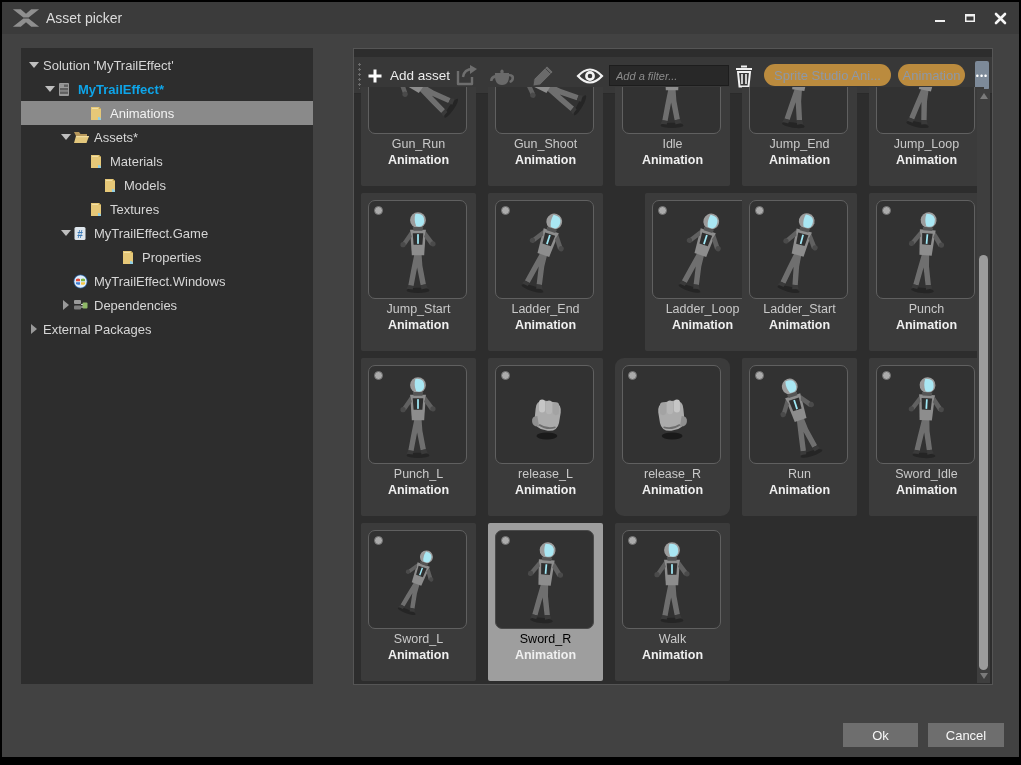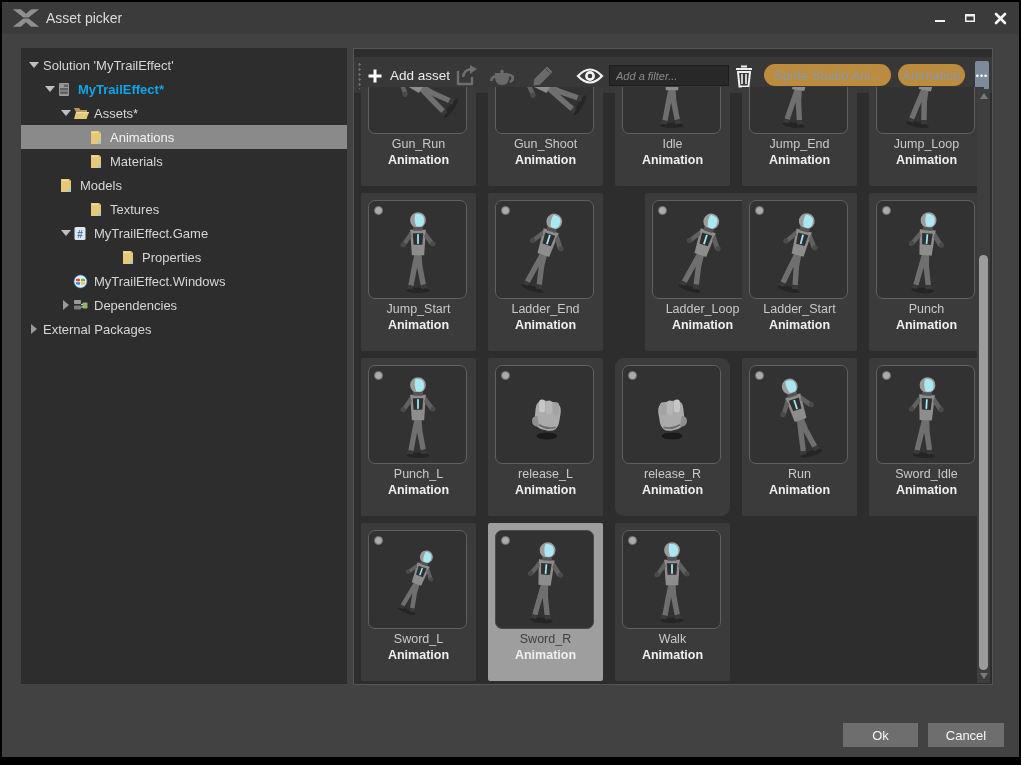--- a/index.html
+++ b/index.html
@@ -9,21 +9,21 @@
   .window { position:absolute; left:2px; top:2px; width:1017px; height:755px; background:#424242; }
 
   
   .titlebar { position:absolute; left:0; top:0; width:100%; height:32px; background:#3b3b3b; }
   .logo { position:absolute; left:10px; top:6px; }
   .win-title { position:absolute; left:44px; top:8px; font-size:14px; color:#dcdcdc; }
   .win-controls { position:absolute; right:4px; top:0; height:32px; display:flex; align-items:center; }
   .win-btn { width:30px; height:28px; display:flex; align-items:center; justify-content:center; cursor:default; }
 
   
-  .tree-panel { position:absolute; left:19px; top:46px; width:326px; height:636px; background:#2d2d2d; overflow:hidden; }
+  .tree-panel { position:absolute; left:19px; top:46px; width:292px; height:636px; background:#2d2d2d; overflow:hidden; }
   .asset-panel { position:absolute; left:351px; top:46px; width:640px; height:637px; background:#2d2d2d; border:1px solid #555; }
 
   
   .tree { padding-top:5px; }
   .tree-item { height:24px; display:flex; align-items:center; font-size:13px; color:#d6d6d6; white-space:nowrap; }
   .tree-item.selected { background:#8a8a8a; color:#f2f2f2; }
   .tree-item.bold .tlabel { font-weight:bold; color:#0ea5e9; }
   .arrow { width:14px; height:14px; display:inline-flex; align-items:center; justify-content:center; flex:none; }
   .arrow.exp::before { content:''; border-left:5px solid transparent; border-right:5px solid transparent; border-top:6px solid #bfbfbf; }
   .arrow.col::before { content:''; border-top:5px solid transparent; border-bottom:5px solid transparent; border-left:6px solid #999; }
@@ -53,21 +53,21 @@
   .tile { position:absolute; width:115px; height:158px; background:#3b3b3b; border-radius:2px; }
   .tile.selected { background:#9e9e9e; }
   .thumb { position:absolute; left:7px; top:7px; width:99px; height:99px; background:#323232;
            border:1px solid #606060; border-radius:7px; overflow:hidden; }
   .tile.selected .thumb { border-color:#4a4a4a; }
   .thumb-dot { position:absolute; left:5px; top:5px; width:9px; height:9px; border-radius:50%;
                background:#ababab; border:1px solid #6f6f6f; }
   .thumb-svg { position:absolute; left:18px; top:5px; width:62px; height:88px; }
   .thumb-svg.fist-svg { left:24px; top:24px; width:52px; height:52px; }
   .tile-name { position:absolute; left:0; top:109px; width:100%; text-align:center; font-size:12.5px; color:#c9c9c9; }
-  .tile.selected .tile-name { color:#404040; }
+  .tile.selected .tile-name { color:#000000; }
   .tile-type { position:absolute; left:0; top:125px; width:100%; text-align:center; font-size:12.5px; font-weight:bold; color:#efefef; }
 
   
   .scrollbar { position:absolute; right:2px; top:40px; width:13px; height:594px; background:#3e3e3e; }
   .sb-arrow { position:absolute; left:0; width:13px; height:12px; display:flex; align-items:center; justify-content:center; }
   .sb-arrow.up { top:1px; } .sb-arrow.down { bottom:1px; }
   .sb-arrow.up::before { content:''; border-left:4px solid transparent; border-right:4px solid transparent; border-bottom:6px solid #7a7a7a; }
   .sb-arrow.down::before { content:''; border-left:4px solid transparent; border-right:4px solid transparent; border-top:6px solid #7a7a7a; }
   .sb-thumb { position:absolute; left:2px; width:9px; top:166px; bottom:13px; background:#9c9c9c; border-radius:5px; }
 
@@ -152,56 +152,56 @@
             <svg width="14" height="15" viewBox="0 0 14 15">
               <rect x="2" y="1" width="10" height="13" rx="1" fill="#9a9a9a"></rect>
               <rect x="3" y="2.5" width="8" height="2.4" fill="#5f5f5f"></rect>
               <rect x="3" y="6" width="8" height="2.4" fill="#5f5f5f"></rect>
               <rect x="3" y="9.5" width="8" height="2.4" fill="#5f5f5f"></rect>
               <rect x="3" y="2.5" width="4" height="2.4" fill="#cfcfcf" opacity="0.5"></rect>
             </svg>
           </span>
     <span class="tlabel">MyTrailEffect*</span>
   </div>
+        <div class="tree-item selected" style="padding-left: 54px;">
+    <span class="arrow"></span>
+    <span class="ticon">
+            <svg width="14" height="15" viewBox="0 0 14 15">
+              <path d="M2 1 H10 L12 3 V14 H2 Z" fill="#e6c878"></path>
+              <path d="M10 1 L12 3 H10 Z" fill="#c9a94f"></path>
+              <path d="M3 2 H9 V3 H3 Z" fill="#f2e0a4"></path>
+              <path d="M9 11 Q12 10.5 12 14 L9 14 Z" fill="#8fd0e8"></path>
+            </svg>
+          </span>
+    <span class="tlabel">Animations</span>
+  </div>
         <div class="tree-item" style="padding-left: 38px;">
     <span class="arrow exp"></span>
     <span class="ticon">
             <svg width="17" height="14" viewBox="0 0 17 14">
               <path d="M1 2 h5 l1.5 2 H14 v2 H3 Z" fill="#b7985c"></path>
               <path d="M3 6 H16 L13.5 13 H1 Z" fill="#e3c77c"></path>
               <path d="M3 6 H16 L15.6 7.2 H3.4 Z" fill="#f0dca0"></path>
             </svg>
           </span>
     <span class="tlabel">Assets*</span>
   </div>
-        <div class="tree-item selected" style="padding-left: 54px;">
+        <div class="tree-item" style="padding-left: 54px;">
     <span class="arrow"></span>
     <span class="ticon">
             <svg width="14" height="15" viewBox="0 0 14 15">
               <path d="M2 1 H10 L12 3 V14 H2 Z" fill="#e6c878"></path>
               <path d="M10 1 L12 3 H10 Z" fill="#c9a94f"></path>
               <path d="M3 2 H9 V3 H3 Z" fill="#f2e0a4"></path>
               <path d="M9 11 Q12 10.5 12 14 L9 14 Z" fill="#8fd0e8"></path>
             </svg>
           </span>
-    <span class="tlabel">Animations</span>
-  </div>
-        <div class="tree-item" style="padding-left: 54px;">
-    <span class="arrow"></span>
-    <span class="ticon">
-            <svg width="14" height="15" viewBox="0 0 14 15">
-              <path d="M2 1 H10 L12 3 V14 H2 Z" fill="#e6c878"></path>
-              <path d="M10 1 L12 3 H10 Z" fill="#c9a94f"></path>
-              <path d="M3 2 H9 V3 H3 Z" fill="#f2e0a4"></path>
-              <path d="M9 11 Q12 10.5 12 14 L9 14 Z" fill="#8fd0e8"></path>
-            </svg>
-          </span>
     <span class="tlabel">Materials</span>
   </div>
-        <div class="tree-item" style="padding-left: 24px;">
+        <div class="tree-item" style="padding-left: 68px;">
     <span class="arrow"></span>
     <span class="ticon">
             <svg width="14" height="15" viewBox="0 0 14 15">
               <path d="M2 1 H10 L12 3 V14 H2 Z" fill="#e6c878"></path>
               <path d="M10 1 L12 3 H10 Z" fill="#c9a94f"></path>
               <path d="M3 2 H9 V3 H3 Z" fill="#f2e0a4"></path>
               <path d="M9 11 Q12 10.5 12 14 L9 14 Z" fill="#8fd0e8"></path>
             </svg>
           </span>
     <span class="tlabel">Models</span>

